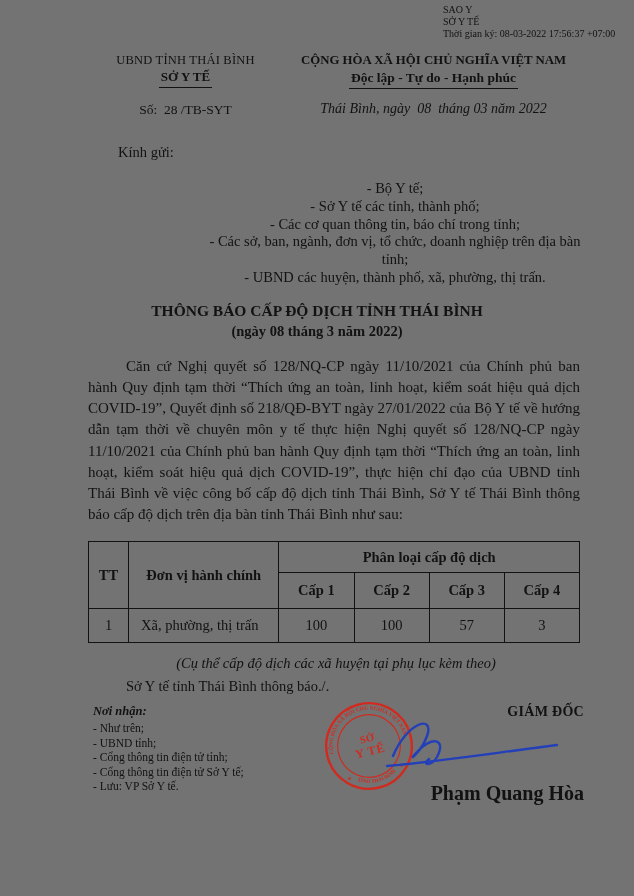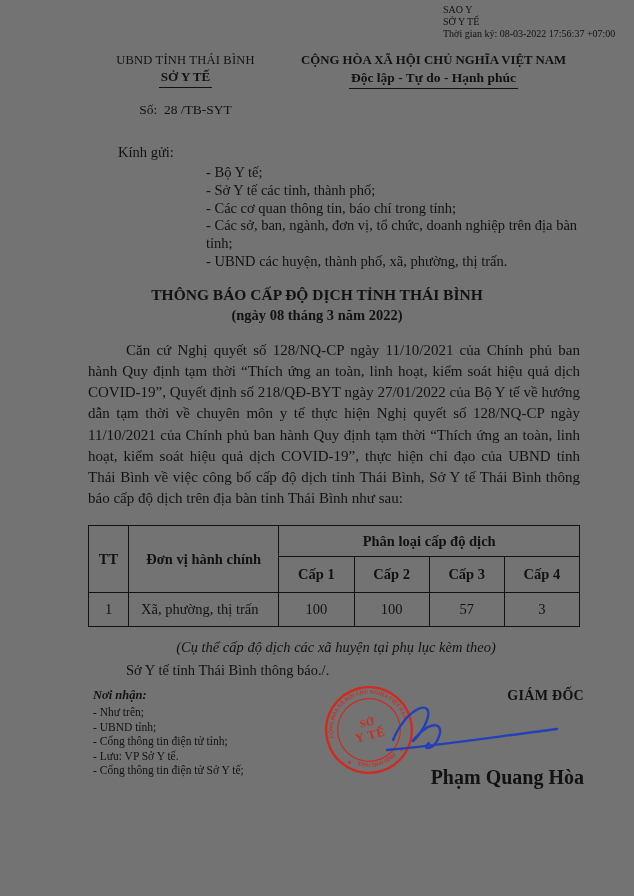--- a/index.html
+++ b/index.html
@@ -18,35 +18,35 @@
   .stamp {
     position: absolute;
     top: 4px;
     left: 443px;
     font-size: 10px;
     line-height: 1.18;
     white-space: nowrap;
   }
 
   
-  .header { display: flex; padding: 53px 50px 0 88px; }
+  .header { display: flex; padding: 53px 50px 0 68px; margin-left: 20px; }
   .h-left  { width: 195px; text-align: center; }
   .h-right { width: 301px; text-align: center; }
   .org-parent { font-size: 12.5px; letter-spacing: 0.2px; }
   .org { font-size: 13px; font-weight: bold; margin-top: 1px; }
   .underlined { display: inline-block; border-bottom: 1.4px solid #121212; padding: 0 2px 2px; }
   .doc-number { font-size: 13.5px; margin-top: 14px; white-space: pre; }
   .motto1 { font-size: 12.8px; font-weight: bold; white-space: nowrap; }
   .motto2 { font-size: 13.5px; font-weight: bold; margin-top: 2px; }
   .place-date { font-size: 14px; font-style: italic; margin-top: 12px; white-space: pre; }
 
   
   .recipients { margin: 26px 50px 0 88px; font-size: 14.5px; }
   .recipients-label { margin-left: 30px; }
-  .recipients-list { margin-top: 3px; padding-left: 118px; }
+  .recipients-list { margin-top: 19px; padding-left: 118px; text-align: center; }
   .recipient-item { line-height: 1.23; }
 
   
   .title-block { text-align: center; font-weight: bold; margin-top: 15px; }
   .title-line1 { font-size: 15.5px; }
   .title-line2 { font-size: 14.5px; margin-top: 3px; }
 
   
   .body-par {
     margin: 16px 54px 0 88px;
@@ -100,20 +100,21 @@
 
   <div class="header">
     <div class="h-left">
       <div class="org-parent">UBND TỈNH THÁI BÌNH</div>
       <div class="org"><span class="underlined">SỞ Y TẾ</span></div>
       <div class="doc-number">Số:  28 /TB-SYT</div>
     </div>
     <div class="h-right">
       <div class="motto1">CỘNG HÒA XÃ HỘI CHỦ NGHĨA VIỆT NAM</div>
       <div class="motto2"><span class="underlined">Độc lập - Tự do - Hạnh phúc</span></div>
+      <div class="place-date">Thái Bình, ngày  08  tháng 03 năm 2022</div>
     </div>
   </div>
 
   <div class="recipients">
     <div class="recipients-label">Kính gửi:</div>
     <div class="recipients-list">
       <div class="recipient-item">- Bộ Y tế;</div>
       <div class="recipient-item">- Sở Y tế các tỉnh, thành phố;</div>
       <div class="recipient-item">- Các cơ quan thông tin, báo chí trong tỉnh;</div>
       <div class="recipient-item">- Các sở, ban, ngành, đơn vị, tổ chức, doanh nghiệp trên địa bàn tỉnh;</div>
@@ -165,22 +166,22 @@
   <div class="note">(Cụ thể cấp độ dịch các xã huyện tại phụ lục kèm theo)</div>
   <div class="closing">Sở Y tế tỉnh Thái Bình thông báo./.</div>
 
   <div class="footer">
     <div class="f-left">
       <div class="nn-label">Nơi nhận:</div>
       <div class="nn-list">
         <div class="nn-item">- Như trên;</div>
         <div class="nn-item">- UBND tỉnh;</div>
         <div class="nn-item">- Cổng thông tin điện tử tỉnh;</div>
+        <div class="nn-item">- Cổng thông tin điện tử Sở Y tế;</div>
         <div class="nn-item">- Lưu: VP Sở Y tế.</div>
-        <div class="nn-item">- Cổng thông tin điện tử Sở Y tế;</div>
       </div>
     </div>
     <div class="f-right">
       <div class="signer-title">GIÁM ĐỐC</div>
 
       <svg class="seal-svg" viewBox="0 0 100 100">
         <defs>
           <path id="arcTop" d="M 10.5,50 A 39.5,39.5 0 1 1 89.5,50"></path>
           <path id="arcBottom" d="M 10,50 A 40,40 0 0 0 90,50"></path>
         </defs>

